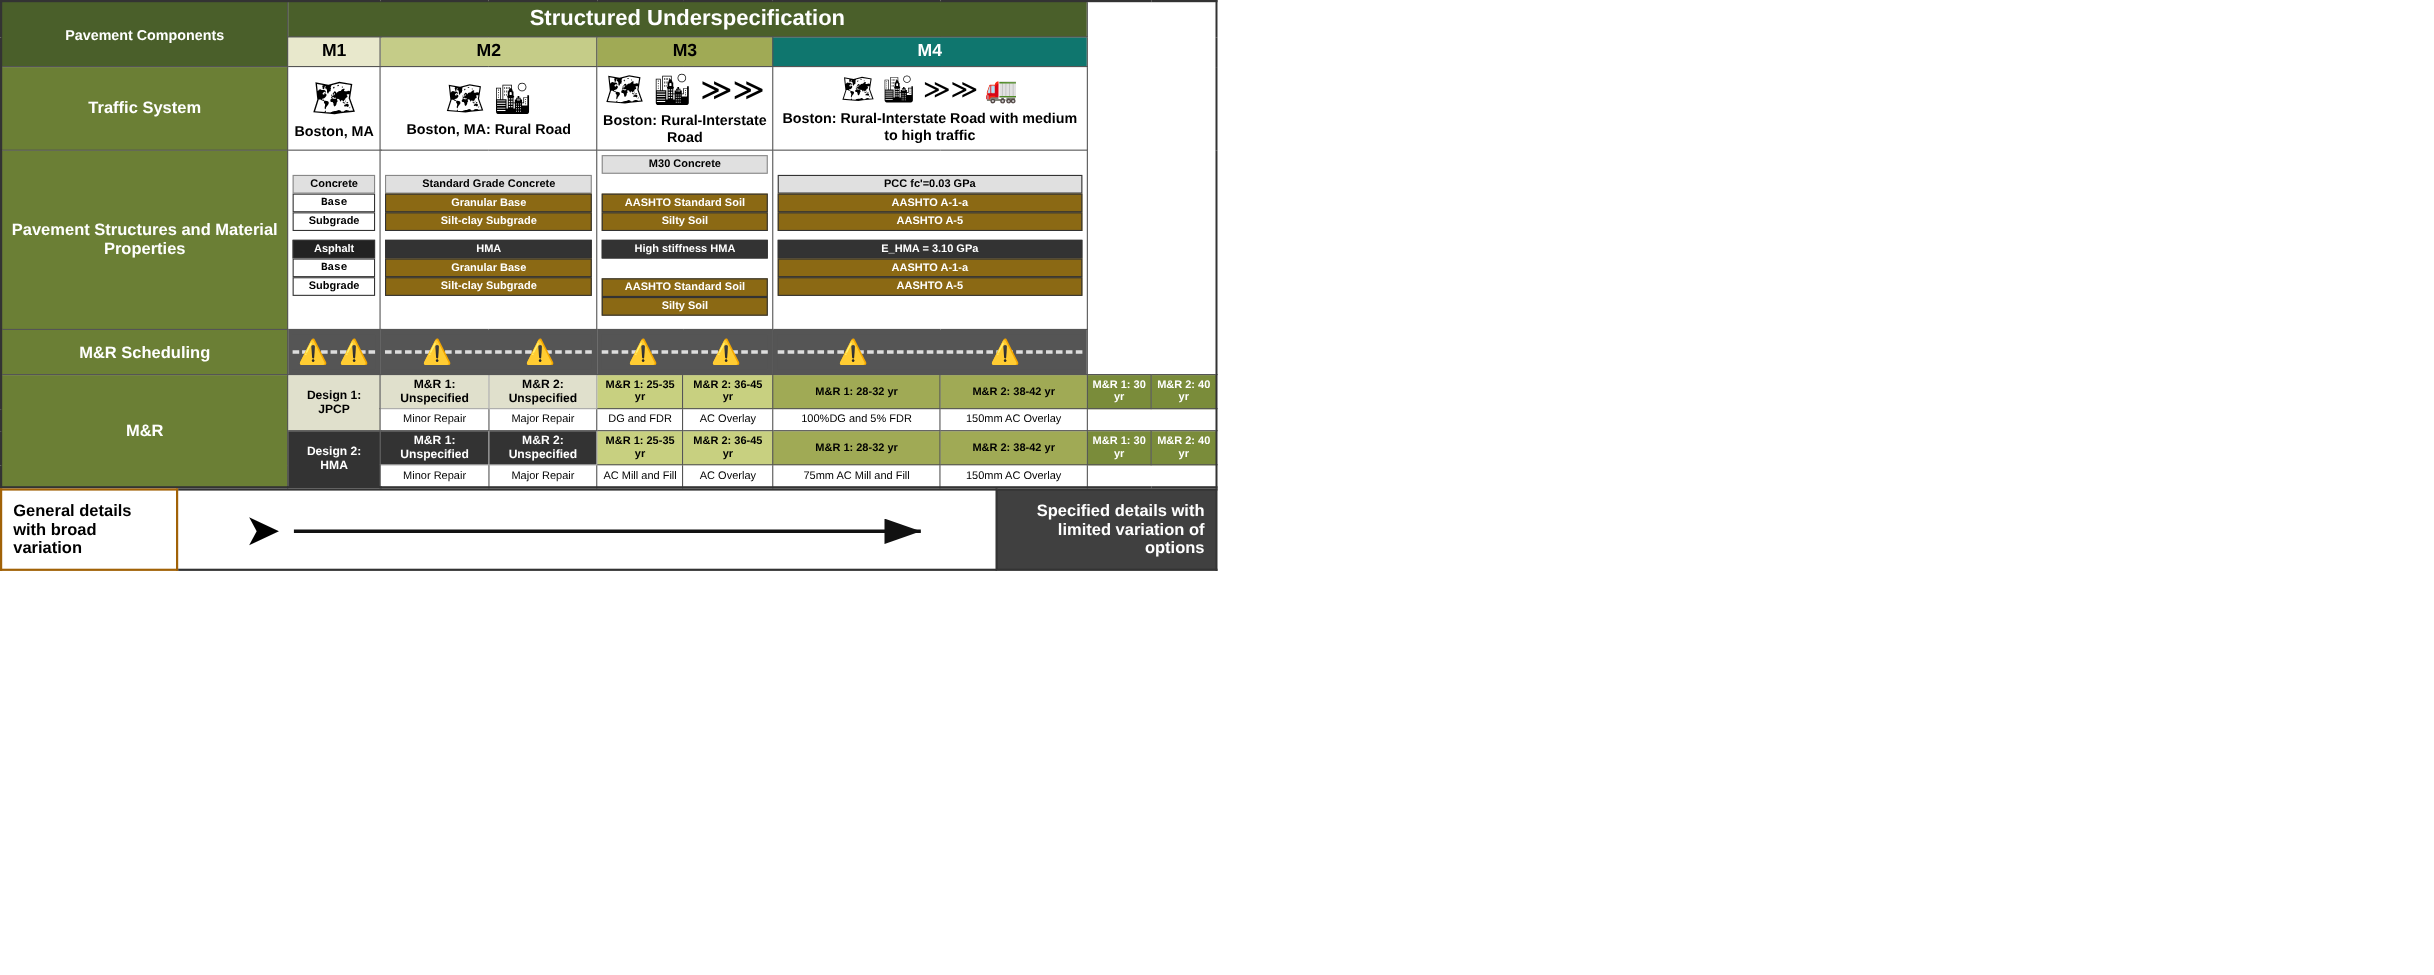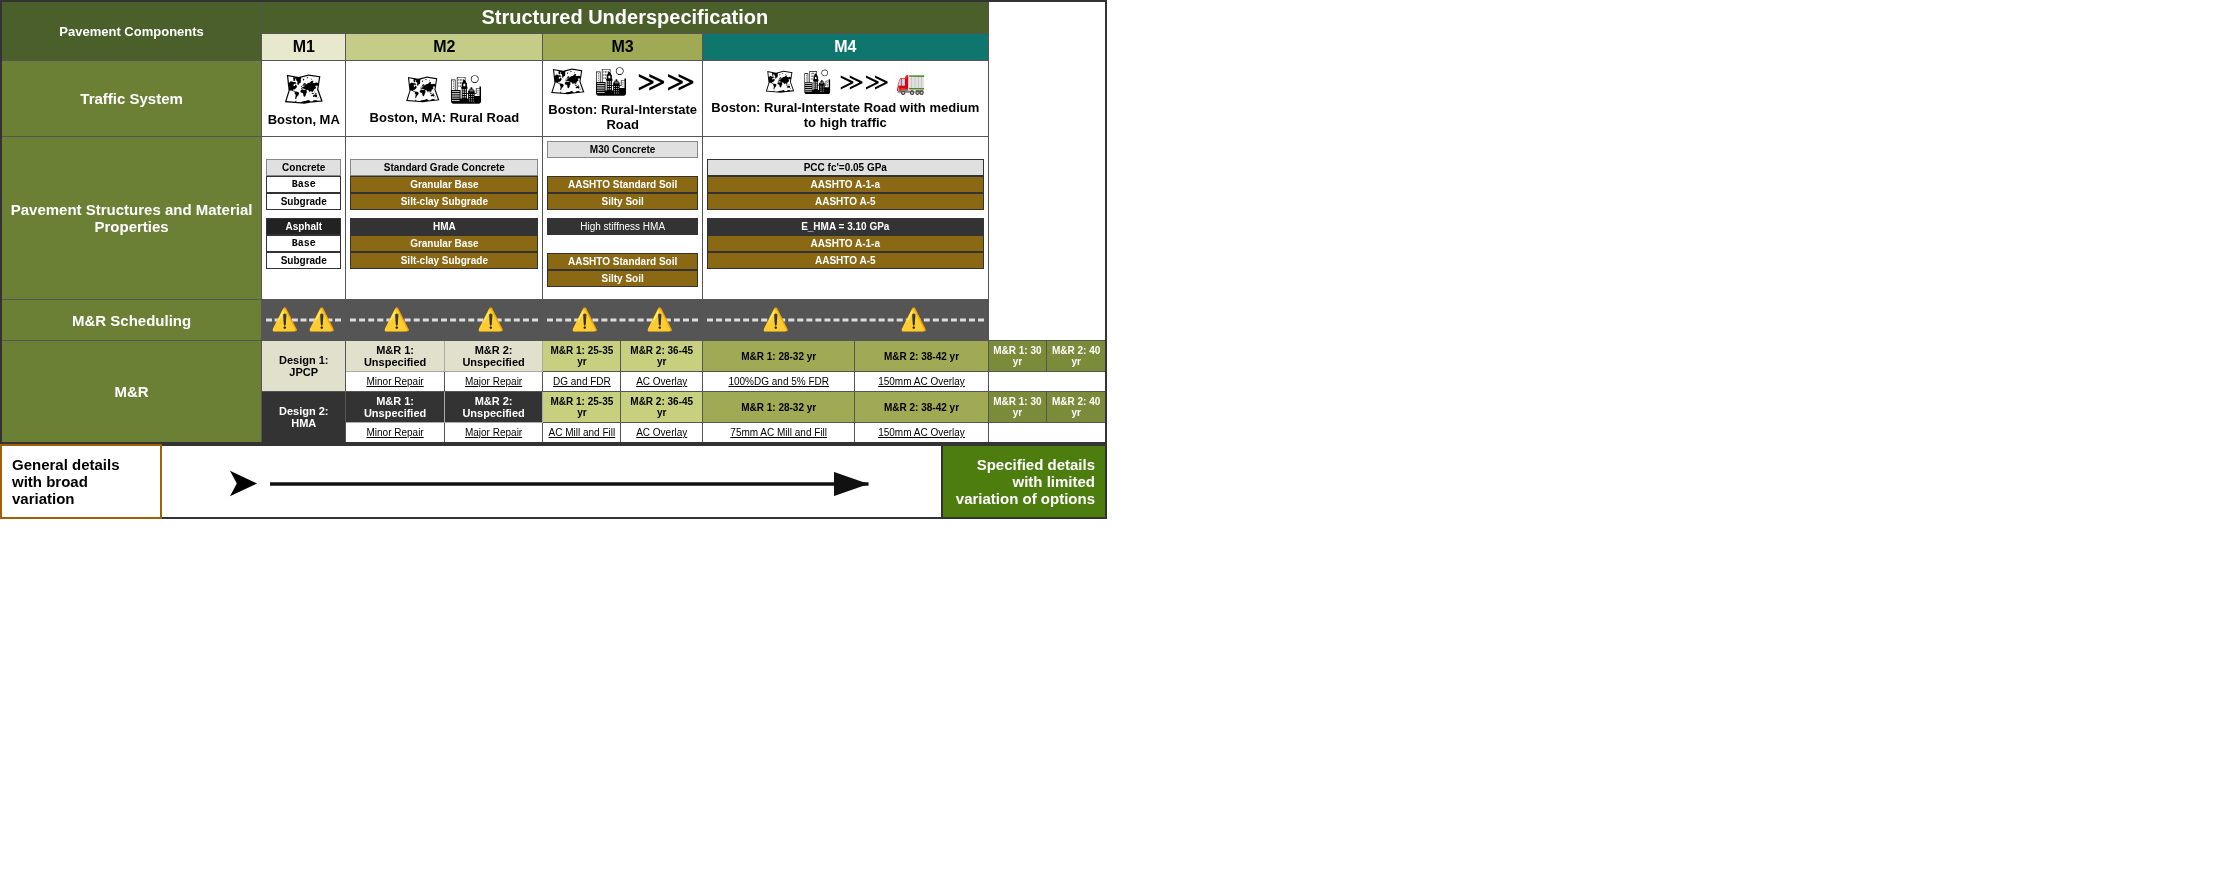--- a/index.html
+++ b/index.html
@@ -80,21 +80,21 @@
     .layer-base { background: #fff; font-family: Liberation Mono, monospace; }
     .layer-subgrade { background: #fff; }
     .layer-asphalt { background: #222; color: #fff; }
     .layer-granular { background: #8B6914; color: #fff; font-weight: bold; }
     .layer-silt { background: #8B6914; color: #fff; font-weight: bold; }
     .layer-hma { background: #333; color: #fff; font-weight: bold; }
     .layer-standard { background: #e0e0e0; border-color: #888; }
     .layer-m30 { background: #e0e0e0; border-color: #888; }
     .layer-aashto { background: #8B6914; color: #fff; font-weight: bold; margin-top: 18px; }
     .layer-silty { background: #8B6914; color: #fff; font-weight: bold; }
-    .layer-high-hma { background: #333; color: #fff; font-weight: normal; }
+    .layer-high-hma { background: #333; color: #fff; font-weight: bold; }
     .layer-pcc { background: #e0e0e0; }
     .layer-aashto-a1a { background: #8B6914; color: #fff; font-weight: bold; }
     .layer-aashto-a5 { background: #8B6914; color: #fff; font-weight: bold; }
     .layer-ehma { background: #333; color: #fff; font-weight: bold; }
     .road-strip {
       background: #555;
       height: 32px;
       position: relative;
       display: flex;
       align-items: center;
@@ -119,21 +119,20 @@
       background: #e8e8cc;
       font-weight: bold;
       font-size: 11px;
       padding: 4px;
     }
     .mr-cell {
       background: #fff;
       font-size: 10px;
       padding: 3px;
       vertical-align: middle;
-      text-decoration: underline;
     }
     .mr-cell-green-light {
       background: #c8d080;
       font-size: 10px;
       padding: 3px;
       font-weight: bold;
     }
     .mr-cell-green-mid {
       background: #a0aa55;
       font-size: 10px;
@@ -286,21 +285,21 @@
         </div>
         <div class="pavement-layer layer-silty">
           <span>Silty Soil</span>
         </div>
       </div>
     </td>
 
     <td colspan="2" class="pavement-cell">
       <div class="pavement-group">
         <div class="pavement-layer layer-pcc">
-          <span>PCC fc'=0.05 GPa</span>
+          <span>PCC fc'=0.03 GPa</span>
         </div>
         <div class="pavement-layer layer-aashto-a1a">
           <span>AASHTO A-1-a</span>
         </div>
         <div class="pavement-layer layer-aashto-a5">
           <span>AASHTO A-5</span>
         </div>
       </div>
       <div class="pavement-group">
         <div class="pavement-layer layer-ehma">
@@ -476,18 +475,18 @@
       ➤
       <svg width="80%" height="24" viewBox="0 0 700 24">
         <defs>
           <marker id="arrowhead" markerWidth="10" markerHeight="7" refX="10" refY="3.5" orient="auto">
             <polygon points="0 0, 10 3.5, 0 7" fill="#111"></polygon>
           </marker>
         </defs>
         <line x1="0" y1="12" x2="690" y2="12" stroke="#111" stroke-width="4" marker-end="url(#arrowhead)"></line>
       </svg>
     </td>
-    <td style="width:164px; border: 2px solid #333; padding: 10px; font-weight: bold; font-size: 15px; text-align: right; vertical-align: middle; background: #4d7c0f; color: #fff;">
+    <td style="width:200px; border: 2px solid #333; padding: 10px; font-weight: bold; font-size: 15px; text-align: right; vertical-align: middle; background: #404040; color: #fff;">
       <span>Specified details with limited variation of options</span>
     </td>
   </tr>
 </tbody>
   </table>
 
 </body></html>

